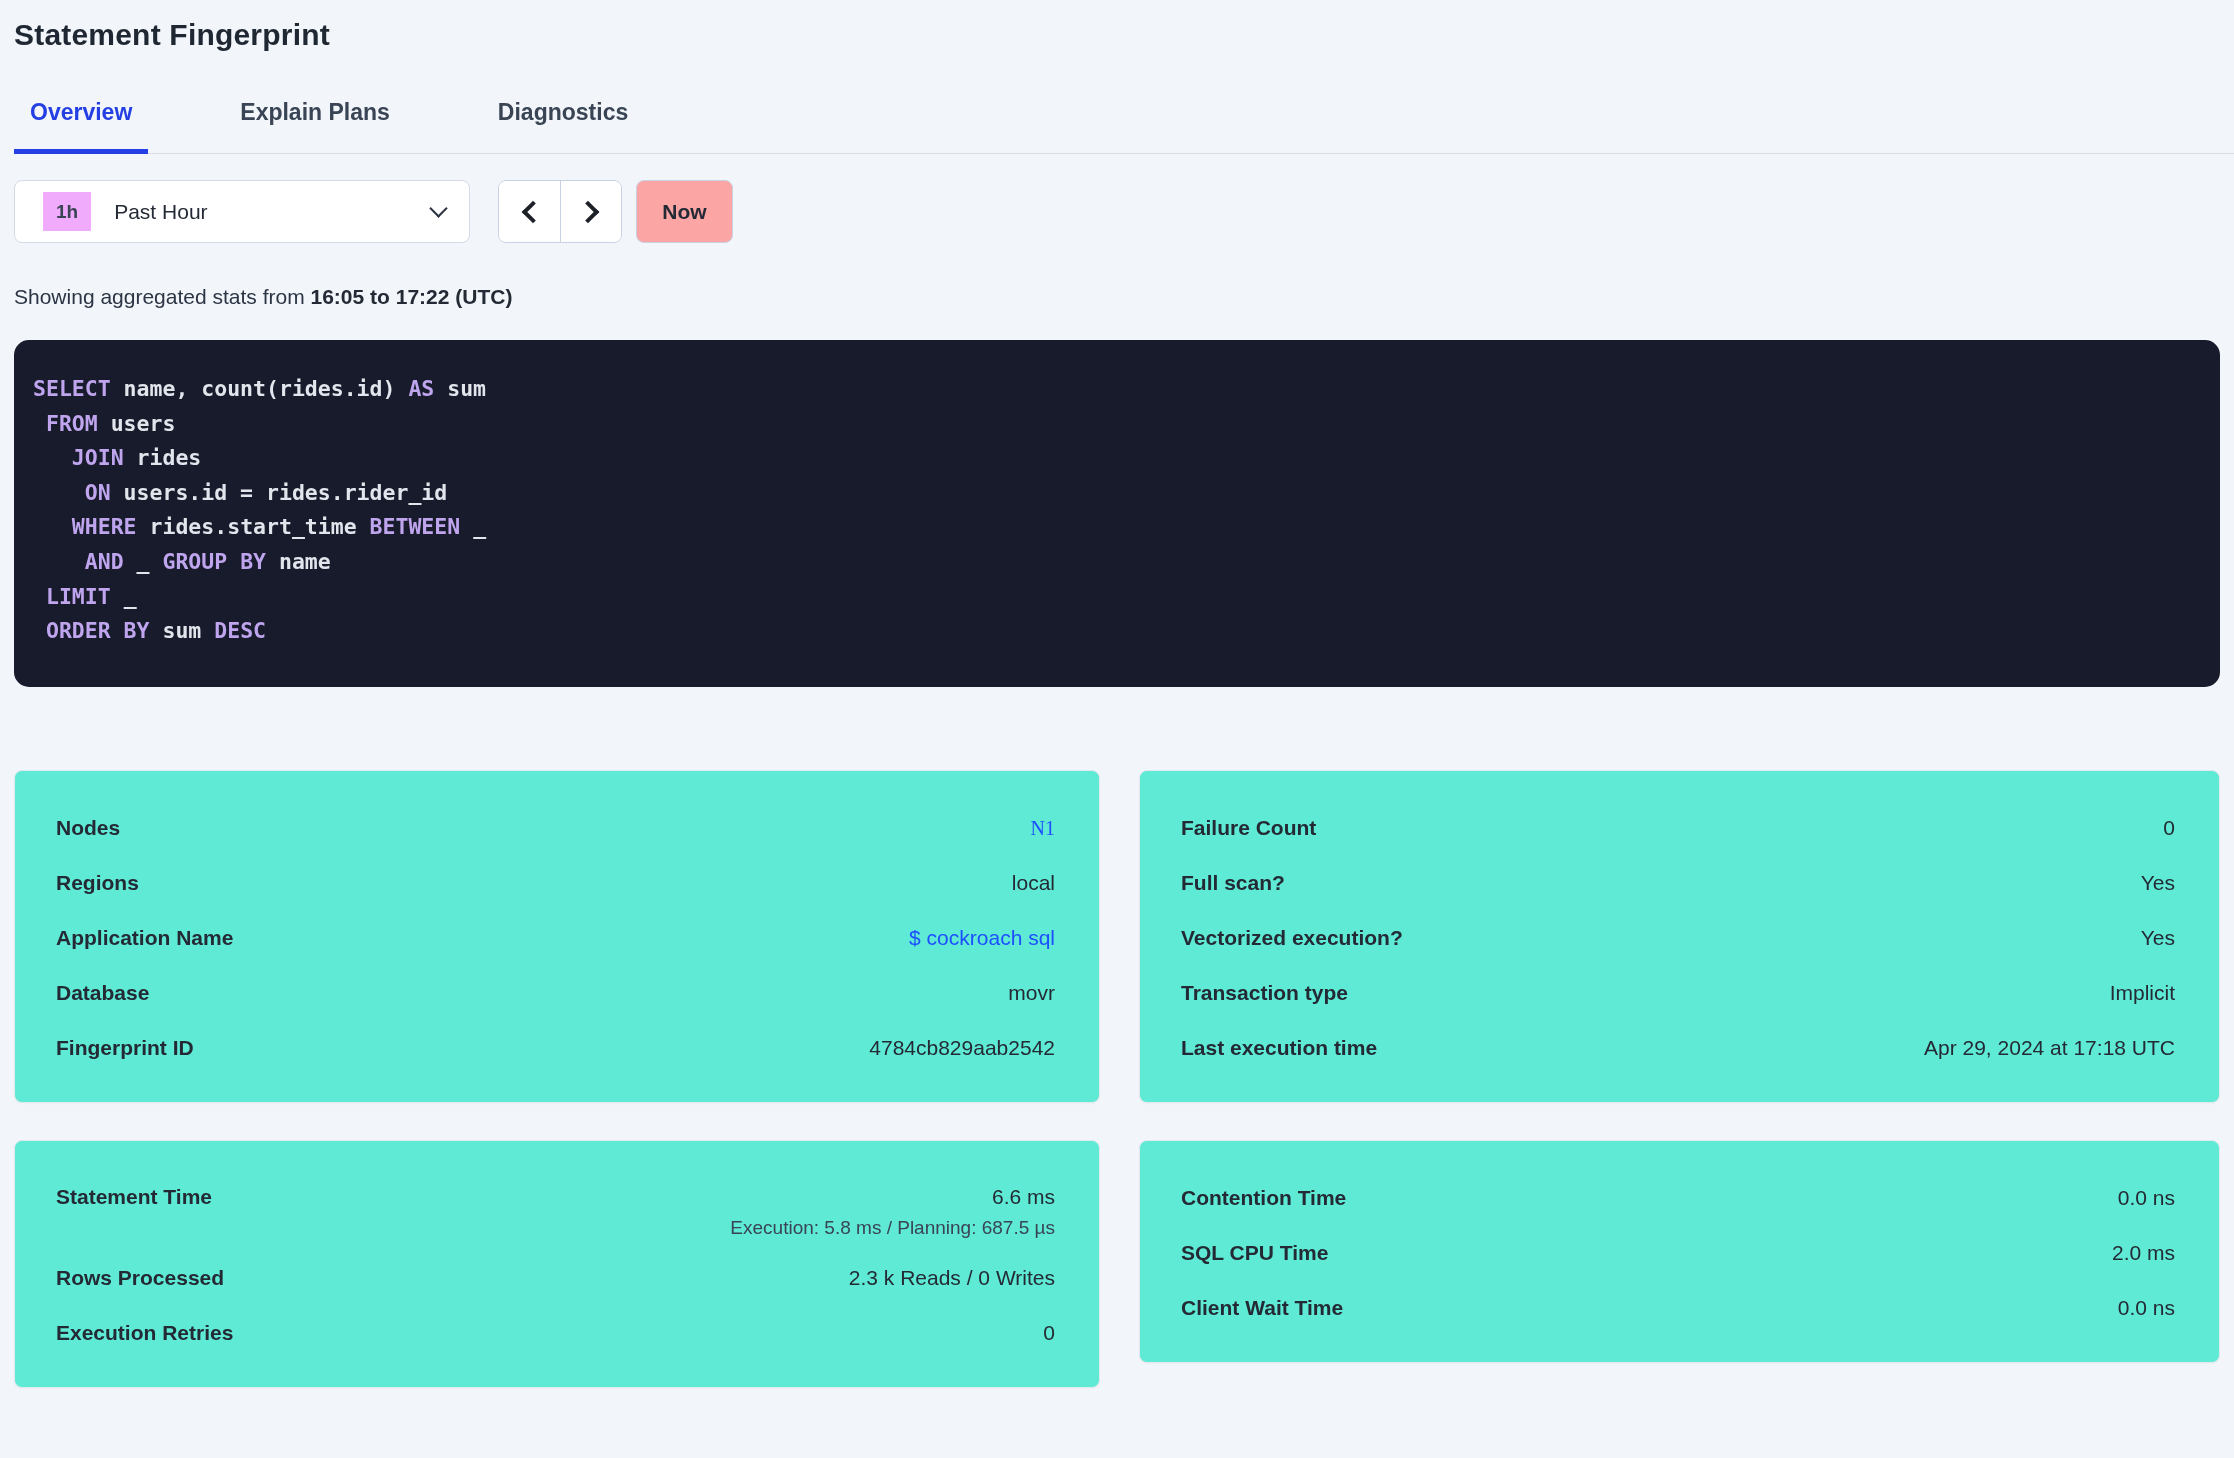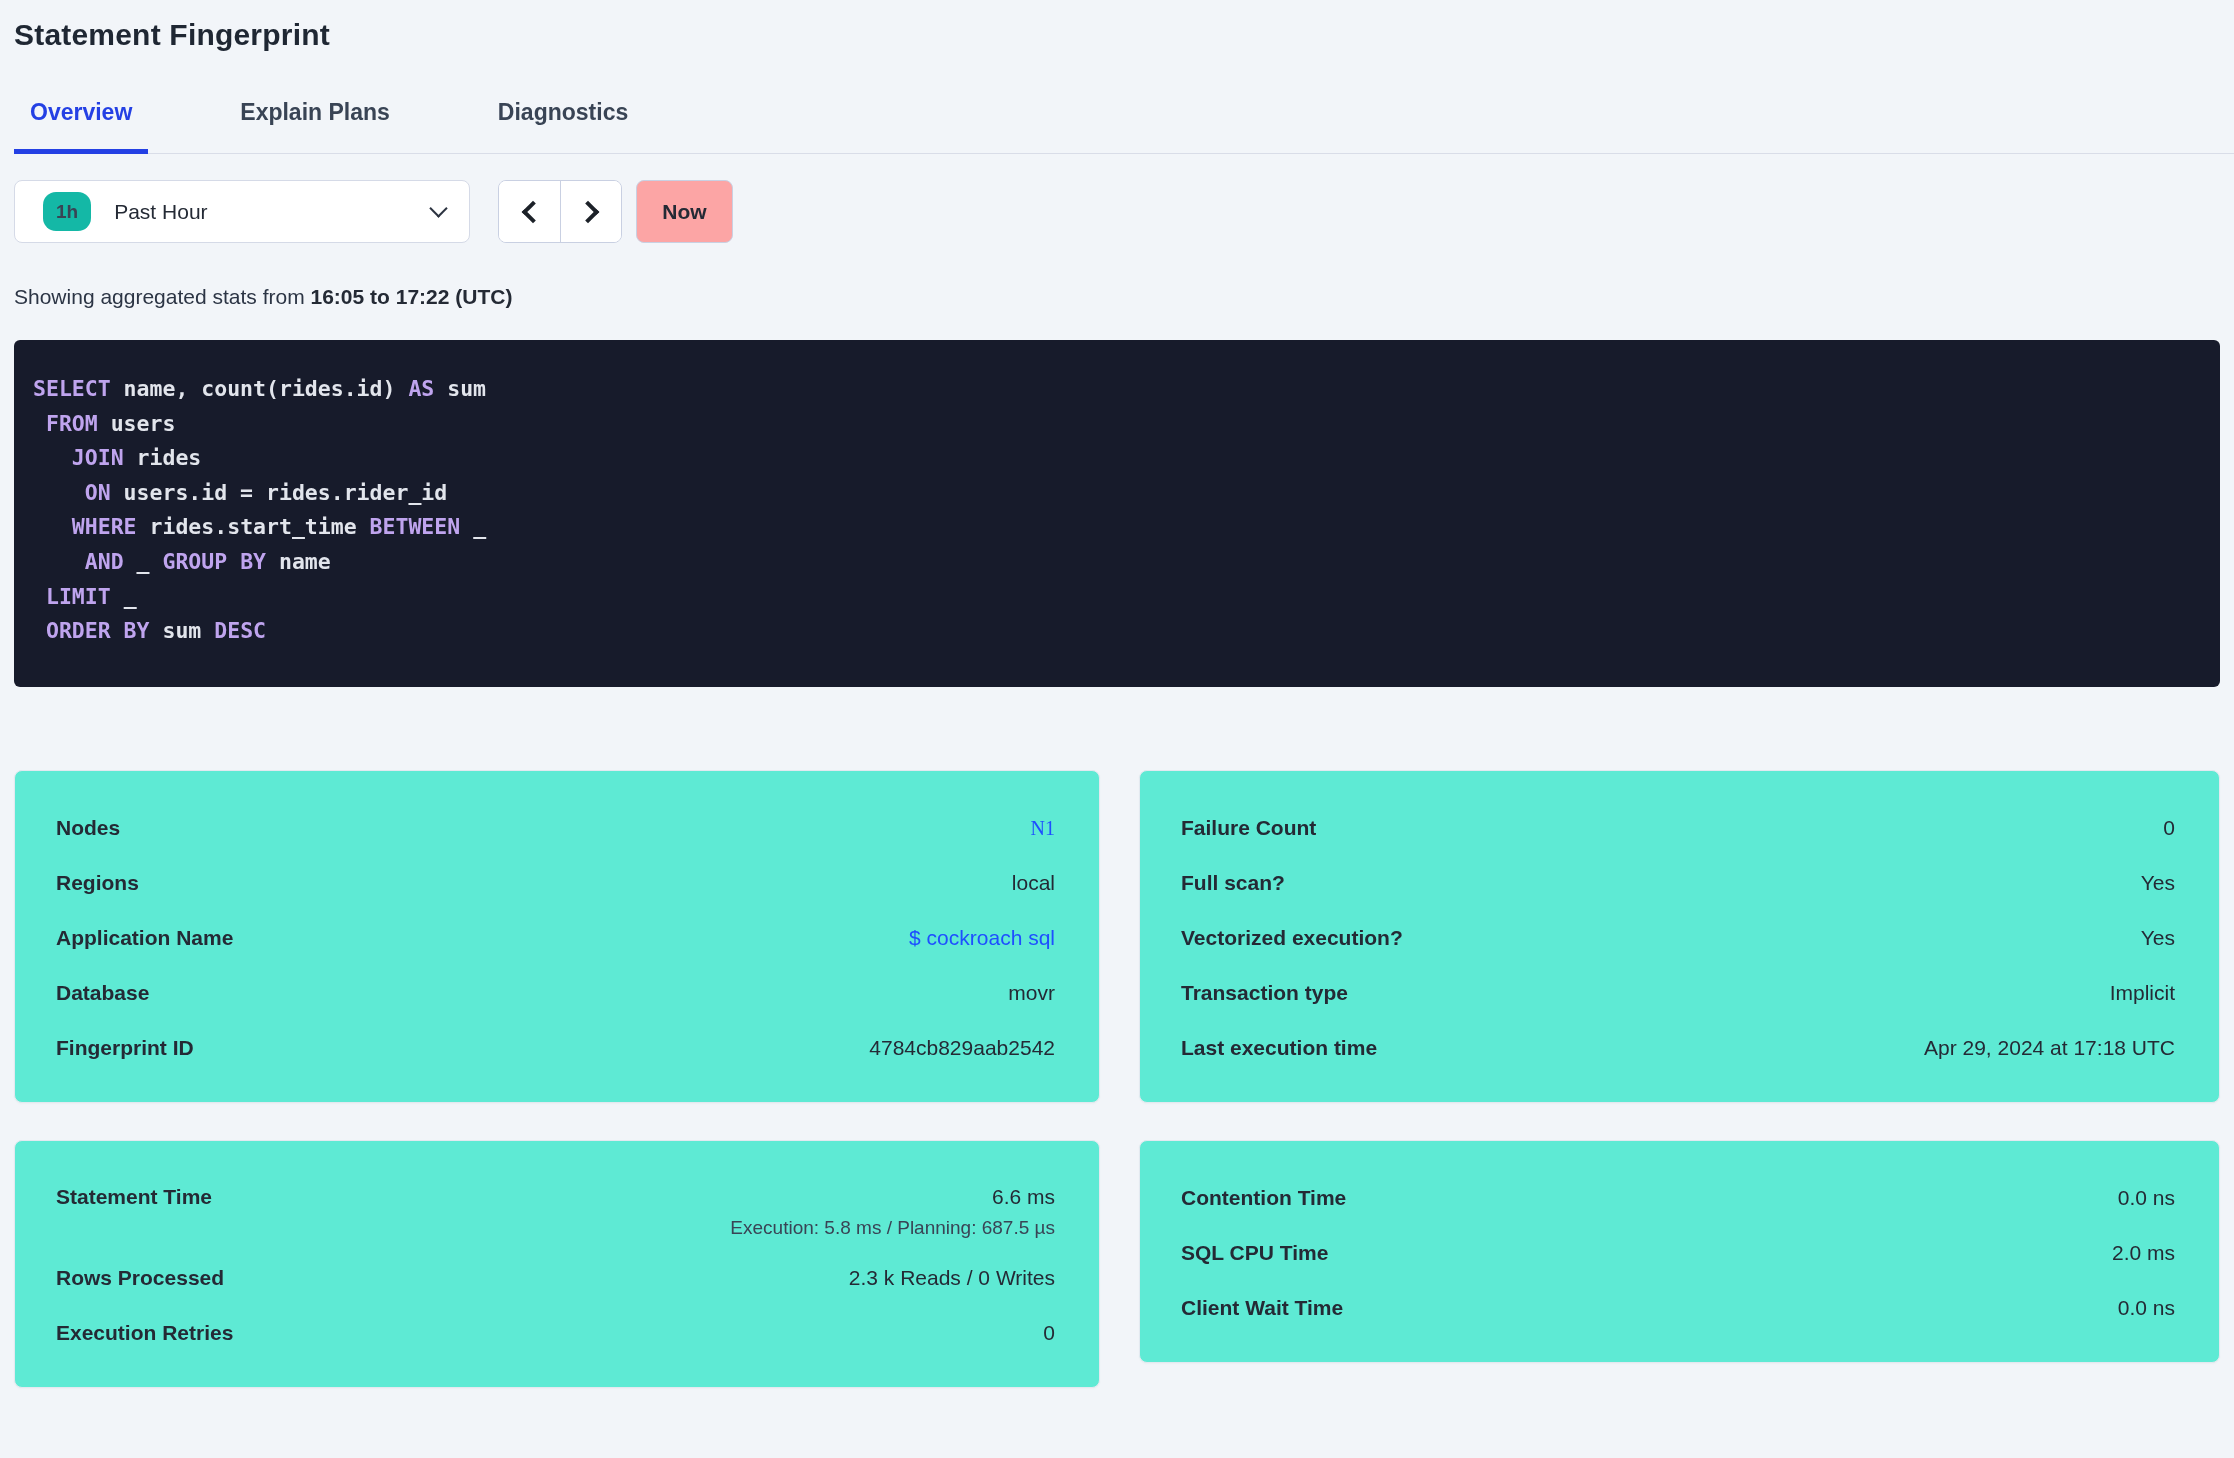--- a/index.html
+++ b/index.html
@@ -41,23 +41,23 @@
   .tab.active { color: var(--tab-blue); border-bottom-color: var(--tab-blue); }
 
   
   .time-row { display: flex; align-items: center; margin-top: 26px; }
   .range-select {
     width: 456px; height: 63px; background: #fff;
     border: 1px solid #d5dae7; border-radius: 8px;
     display: flex; align-items: center; padding: 0 24px 0 28px; cursor: pointer;
   }
   .interval-badge {
-    background: #14b8a6; color: var(--ink-soft);
+    background: #f0abfc; color: var(--ink-soft);
     font-weight: 700; font-size: 19px; line-height: 19px;
-    padding: 10px 13px; border-radius: 13px;
+    padding: 10px 13px; border-radius: 0;
   }
   .range-label { margin-left: 23px; font-size: 21px; color: var(--ink); }
   .caret-down {
     margin-left: auto; width: 13px; height: 13px; margin-top: -7px;
     border-right: 2.5px solid #2c3340; border-bottom: 2.5px solid #2c3340;
     transform: rotate(45deg);
   }
   .nav-buttons {
     display: flex; margin-left: 28px; height: 63px; background: #fff;
     border: 1px solid var(--btn-border); border-radius: 8px; overflow: hidden;
@@ -77,21 +77,21 @@
     display: flex; align-items: center; justify-content: center; cursor: pointer;
     font-family: "Liberation Sans", sans-serif;
   }
 
   
   .caption { margin-top: 42px; font-size: 21px; color: #2c3545; }
   .caption b { color: var(--ink); }
 
   
   .sql-box {
-    margin-top: 31px; background: var(--sql-bg); border-radius: 6px;
+    margin-top: 31px; background: var(--sql-bg); border-radius: 15px;
     padding: 32px 30px 38px 19px;
   }
   .sql-line {
     font-family: "DejaVu Sans Mono", monospace;
     font-size: 21.5px; line-height: 34.6px; font-weight: 700;
     white-space: pre; color: var(--sql-plain);
   }
   .sql-line .kw { color: var(--sql-keyword); }
 
   

